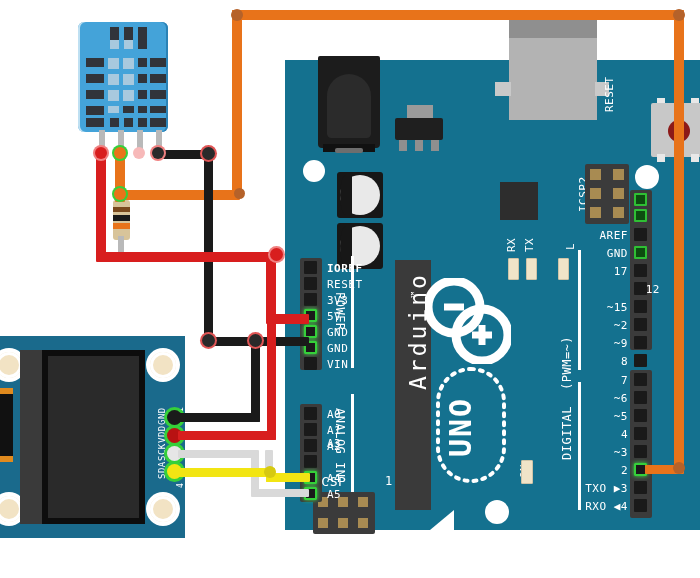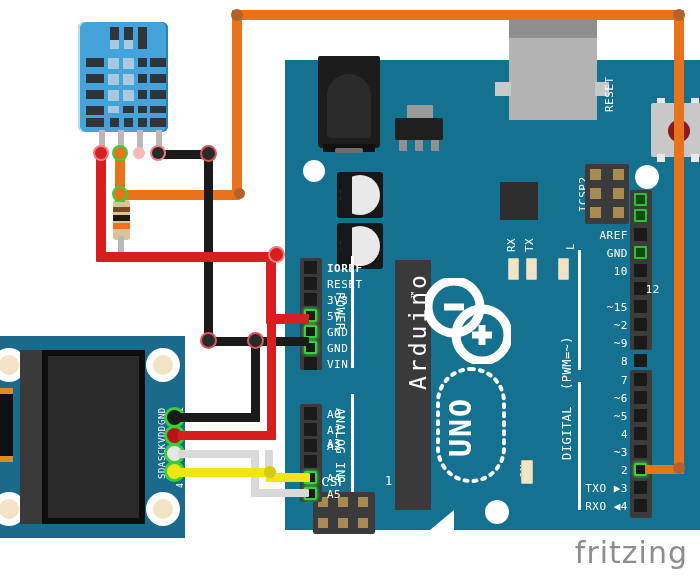--- a/index.html
+++ b/index.html
@@ -245,21 +245,21 @@
   <div class="abs pin lit-g" style="left:634px;top:246px;"></div>
   <div class="abs pin" style="left:634px;top:264px;"></div>
   <div class="abs pin" style="left:634px;top:282px;"></div>
   <div class="abs pin" style="left:634px;top:300px;"></div>
   <div class="abs pin" style="left:634px;top:318px;"></div>
   <div class="abs pin" style="left:634px;top:336px;"></div>
   <div class="abs pin" style="left:634px;top:354px;"></div>
 
   <div class="abs blabel r" style="left:560px;top:229px;width:68px;">AREF</div>
   <div class="abs blabel r" style="left:560px;top:247px;width:68px;">GND</div>
-  <div class="abs blabel r" style="left:560px;top:265px;width:68px;">10</div>
+  <div class="abs blabel r" style="left:560px;top:265px;width:68px;">17</div>
   <div class="abs blabel r" style="left:592px;top:283px;width:68px;">12</div>
   <div class="abs blabel r" style="left:560px;top:301px;width:68px;">~15</div>
   <div class="abs blabel r" style="left:560px;top:319px;width:68px;">~2</div>
   <div class="abs blabel r" style="left:560px;top:337px;width:68px;">~9</div>
   <div class="abs blabel r" style="left:560px;top:355px;width:68px;">8</div>
 
   <div class="abs hdr" style="left:630px;top:370px;width:22px;height:148px;"></div>
   <div class="abs pin" style="left:634px;top:373px;"></div>
   <div class="abs pin" style="left:634px;top:391px;"></div>
   <div class="abs pin" style="left:634px;top:409px;"></div>
@@ -399,15 +399,14 @@
   <div class="dot" style="left:114px;top:188px;width:12px;height:12px;background:#e8731a;box-shadow:0 0 0 2px #35d03a;"></div>
   <div class="dot" style="left:270px;top:248px;width:13px;height:13px;background:#d81e1e;box-shadow:0 0 0 2px #f08080;"></div>
   <div class="dot" style="left:202px;top:334px;width:13px;height:13px;background:#2a2a2a;box-shadow:0 0 0 2px #e05555;"></div>
   <div class="dot" style="left:249px;top:334px;width:13px;height:13px;background:#2a2a2a;box-shadow:0 0 0 2px #e05555;"></div>
   <div class="dot" style="left:231px;top:9px;width:12px;height:12px;background:#b5622a;"></div>
   <div class="dot" style="left:673px;top:9px;width:12px;height:12px;background:#b5622a;"></div>
   <div class="dot" style="left:673px;top:462px;width:12px;height:12px;background:#b5622a;"></div>
   <div class="dot" style="left:234px;top:188px;width:11px;height:11px;background:#b5622a;"></div>
   <div class="dot" style="left:264px;top:466px;width:12px;height:12px;background:#d6c911;"></div>
 
-  <div class="abs" id="fritzing">fritzing</div>
 
 </div>
 
 </body></html>

